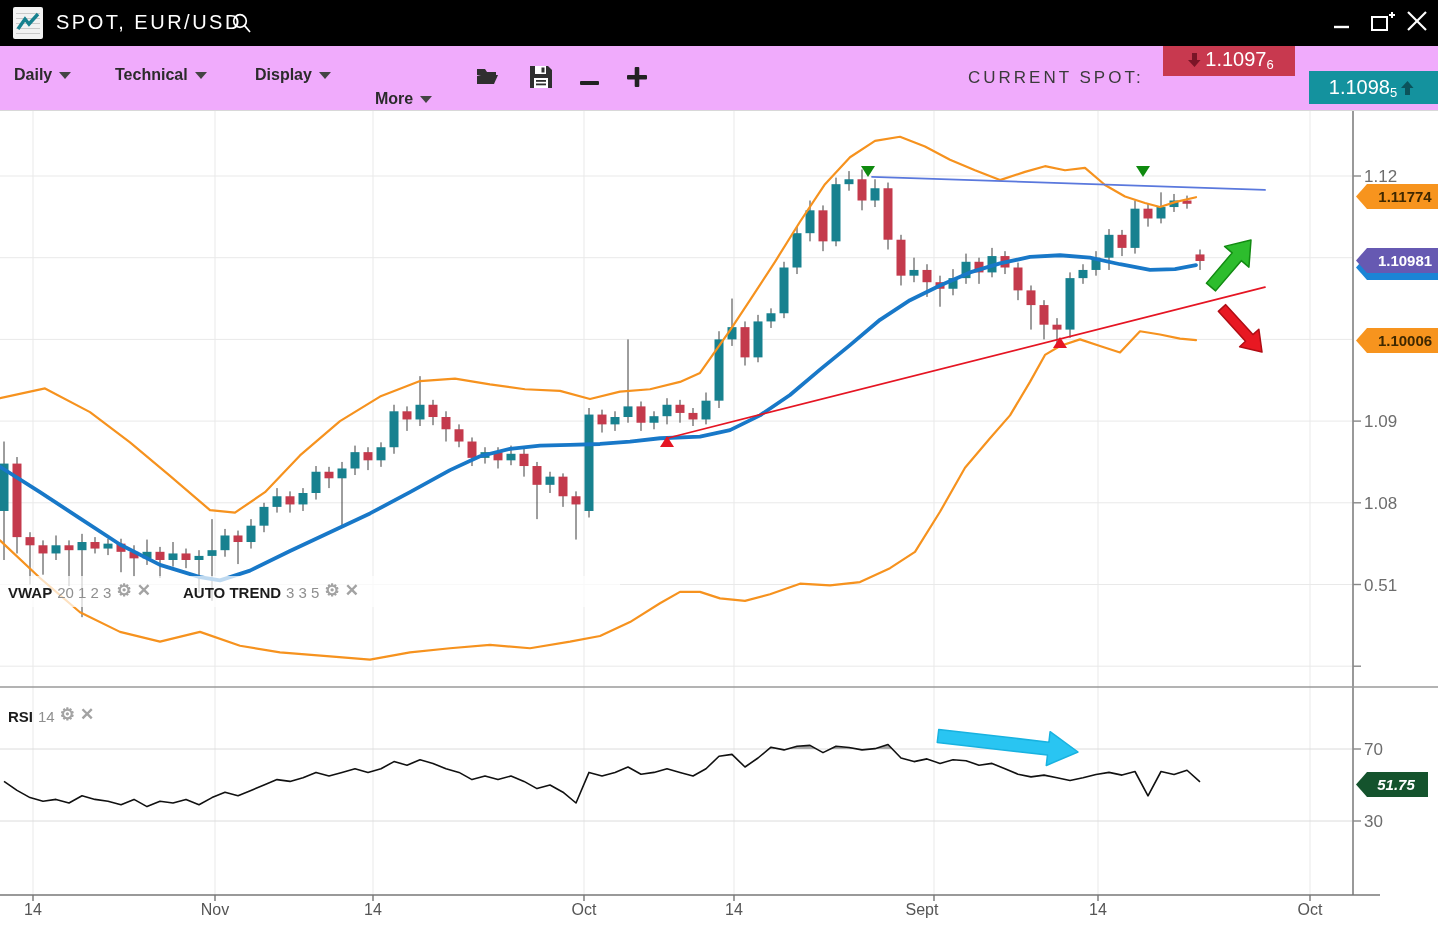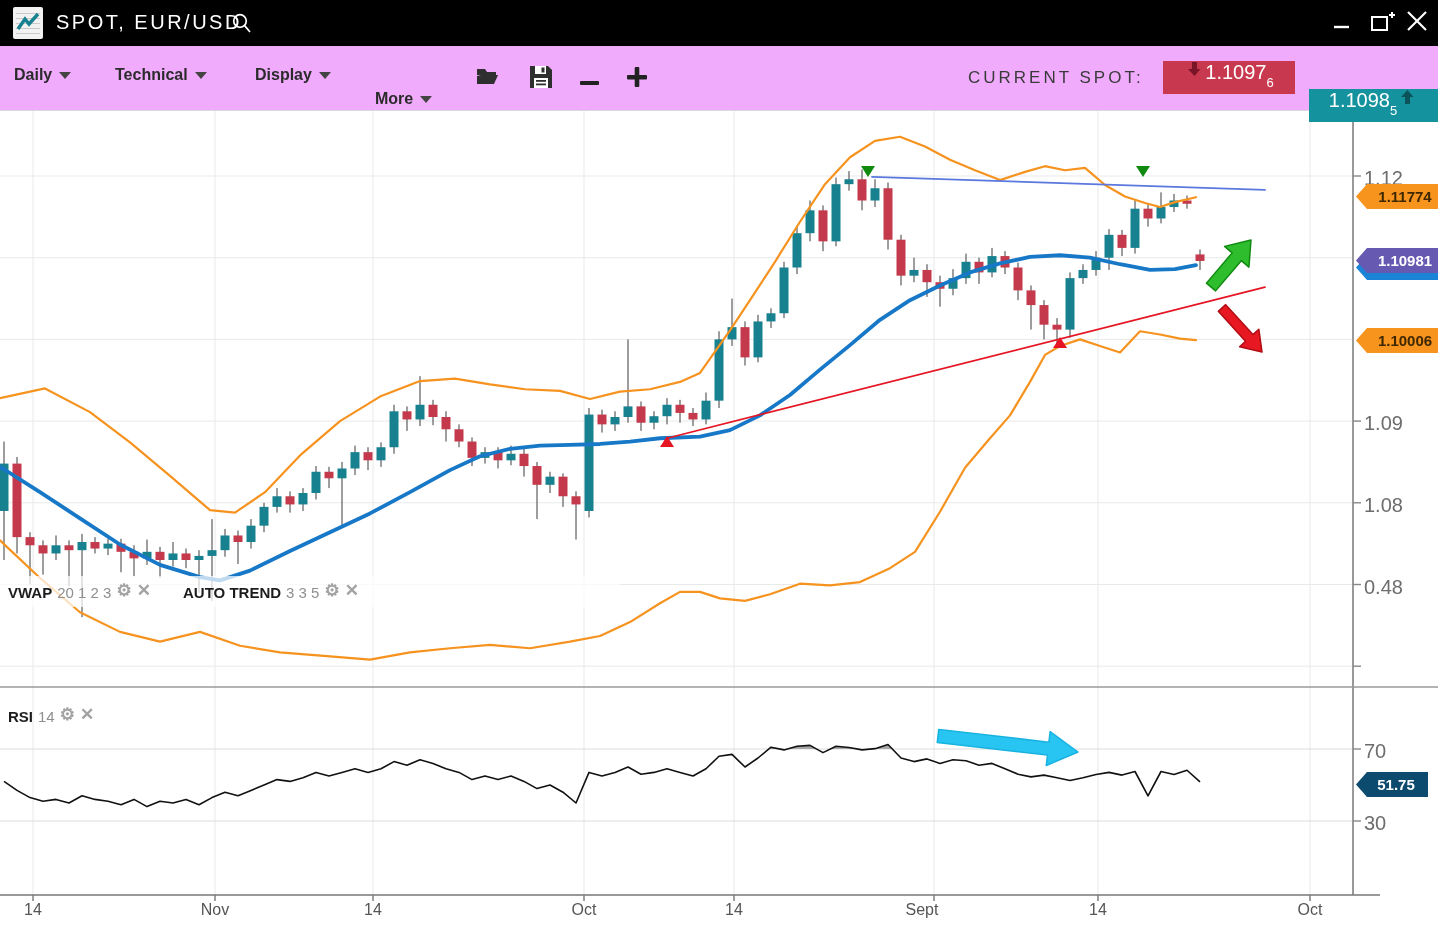--- a/index.html
+++ b/index.html
@@ -14,27 +14,27 @@
   .search-ic{position:absolute;left:230px;top:11px;}
   .wctrl{position:absolute;top:12px;color:#fff;cursor:pointer;}
   .wctrl svg{display:block;}
 
   
   .toolbar{position:absolute;left:0;top:46px;width:1438px;height:64px;background:#f0abfc;border-bottom:1px solid #d8d8d8;z-index:25;}
   .menu{position:absolute;top:20px;font-size:16px;font-weight:700;color:#2b2b2b;cursor:pointer;}
   .menu .car{display:inline-block;margin-left:7px;vertical-align:1px;width:0;height:0;border-left:6px solid transparent;border-right:6px solid transparent;border-top:7px solid #444;}
   .tbico{position:absolute;top:18px;cursor:pointer;}
   .cur-label{position:absolute;top:22px;left:968px;font-size:17px;color:#3a3a3a;letter-spacing:3px;font-weight:400;}
-  .px-badge{position:absolute;top:61px;height:33px;display:flex;align-items:flex-start;justify-content:center;color:#fff;font-size:20px;z-index:26;}
+  .px-badge{position:absolute;top:43px;height:33px;display:flex;align-items:center;justify-content:center;color:#fff;font-size:20px;z-index:26;}
   .px-badge .sub{font-size:13px;align-self:flex-end;margin-bottom:4px;}
   .px-badge svg{margin:0 4px;}
 
   
   #chart-svg{position:absolute;left:0;top:0;z-index:1;}
-  .axis-label{position:absolute;color:#6d6d6d;font-size:20px;z-index:5;}
+  .axis-label{position:absolute;color:#6d6d6d;font-size:17px;z-index:5;}
   .x-label{position:absolute;top:901px;color:#555;font-size:16px;transform:translateX(-50%);z-index:5;}
   .badge{position:absolute;left:1356px;height:25px;display:flex;align-items:center;justify-content:center;font-size:15px;font-weight:700;clip-path:polygon(11px 0%,100% 0%,100% 100%,11px 100%,0% 50%);z-index:6;}
 
   
   .legend-band{position:absolute;left:0;top:576px;width:620px;height:31px;background:rgba(255,255,255,0.72);z-index:4;}
   .legend{position:absolute;display:flex;align-items:flex-end;gap:5px;font-size:15px;z-index:5;}
   .legend .nm{font-weight:700;color:#1c1c1c;}
   .legend .pr{color:#8f8f8f;}
   .legend .gear,.legend .xx{color:#a3a3a3;font-weight:700;font-size:17px;cursor:pointer;}
 </style>
@@ -393,31 +393,31 @@
       <span class="sub">5</span>
     <svg width="13" height="16">
         <path d="M4 15 h5 v-7 h3.5 L6.5 1 L0 8 h4 z" fill="#0b535b"></path>
       </svg>
   </div>
 
   <div id="labels-layer">
       <div class="axis-label" style="left:1364px;top:167px;">1.12</div>
       <div class="axis-label" style="left:1364px;top:412.10000000000025px;">1.09</div>
       <div class="axis-label" style="left:1364px;top:493.8000000000003px;">1.08</div>
-      <div class="axis-label" style="left:1364px;top:575.5000000000003px;">0.48</div>
+      <div class="axis-label" style="left:1364px;top:575.5000000000003px;">0.51</div>
       <div class="axis-label" style="left:1441px;top:657.2000000000005px;margin-left:16px;">1.06</div>
       <div class="axis-label" style="left:1364px;top:740px;">70</div>
       <div class="axis-label" style="left:1364px;top:812px;">30</div>
       <div class="x-label" style="left:33px;">14</div>
       <div class="x-label" style="left:215px;">Nov</div>
       <div class="x-label" style="left:373px;">14</div>
       <div class="x-label" style="left:584px;">Oct</div>
       <div class="x-label" style="left:734px;">14</div>
       <div class="x-label" style="left:922px;">Sept</div>
       <div class="x-label" style="left:1098px;">14</div>
       <div class="x-label" style="left:1310px;">Oct</div>
       <div class="badge" style="top:184px;width:82px;background:#f7941e;color:#3f2800;padding-left:8px;">1.11774</div>
       <div class="badge" style="top:255px;width:80px;background:#1b84d6;color:#ffffff;padding-left:8px;"></div>
       <div class="badge" style="top:248px;width:82px;background:#6659b2;color:#ffffff;padding-left:8px;">1.10981</div>
       <div class="badge" style="top:328px;width:82px;background:#f7941e;color:#3f2800;padding-left:8px;">1.10006</div>
-      <div class="badge" style="top:772px;width:64px;background:#0c4a6e;color:#ffffff;padding-left:8px;">51.75</div>
+      <div class="badge" style="top:772px;width:64px;background:#14532d;color:#ffffff;padding-left:8px;font-style:italic;">51.75</div>
     </div>
 </div>
 
 </body></html>

